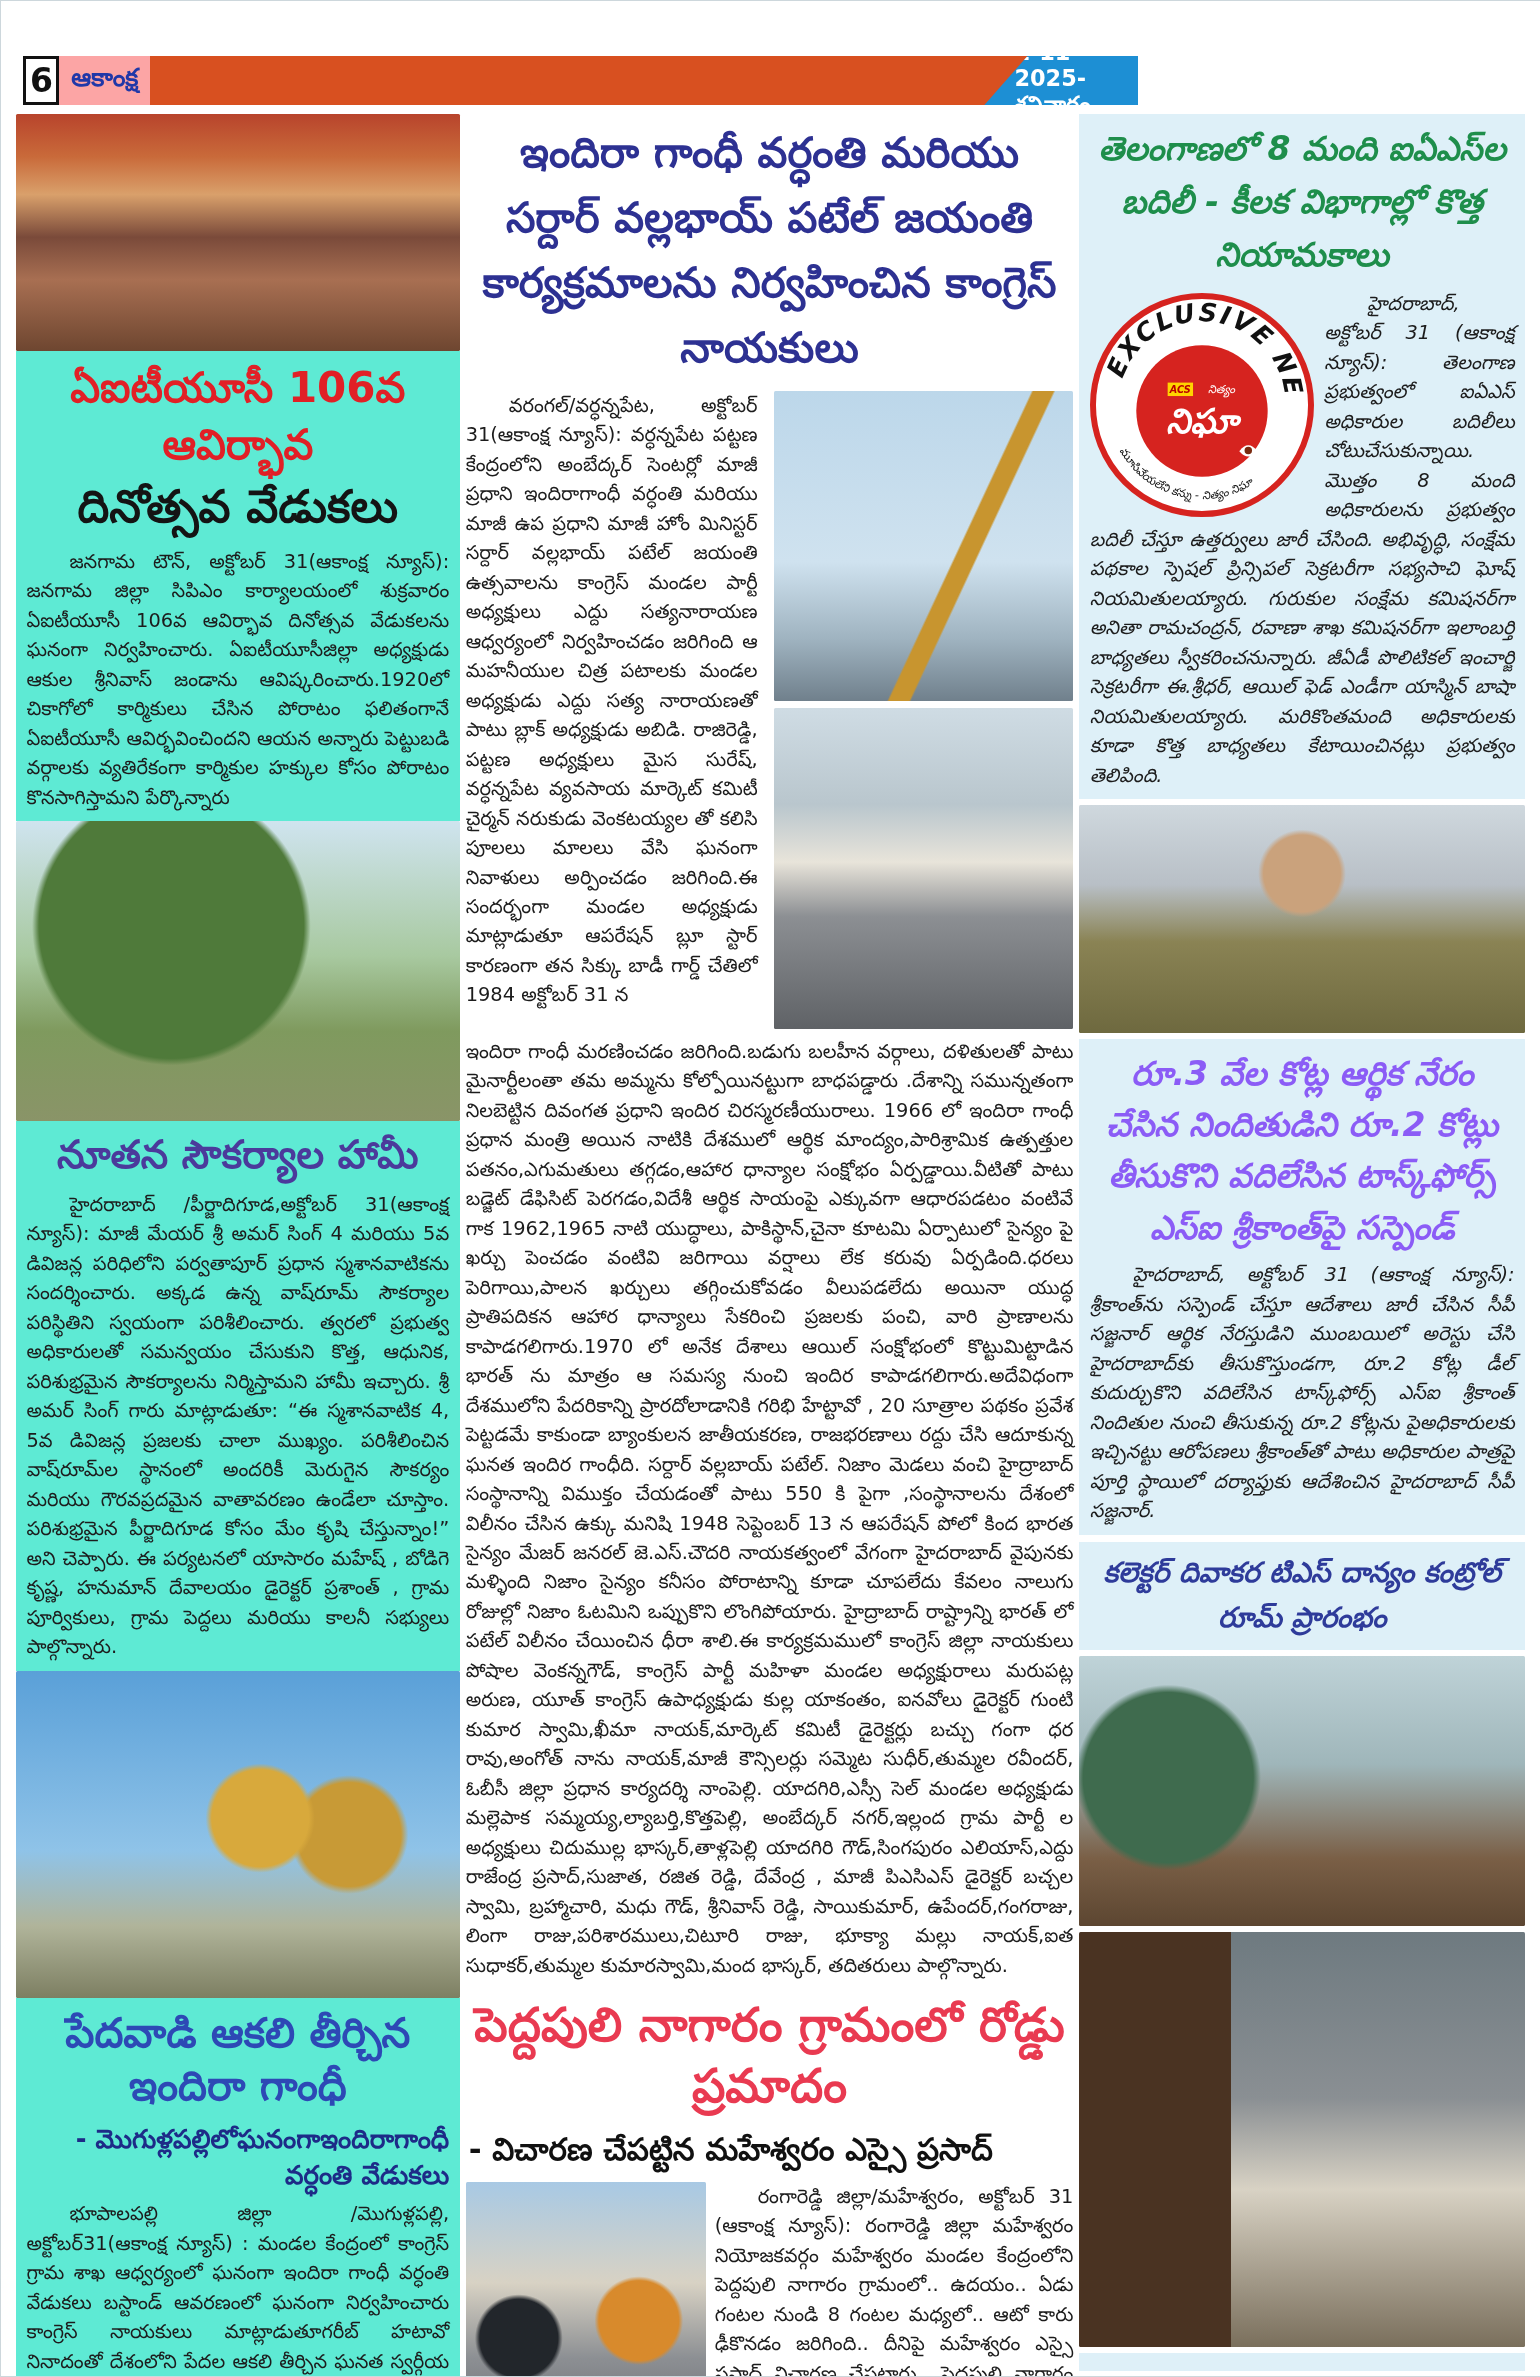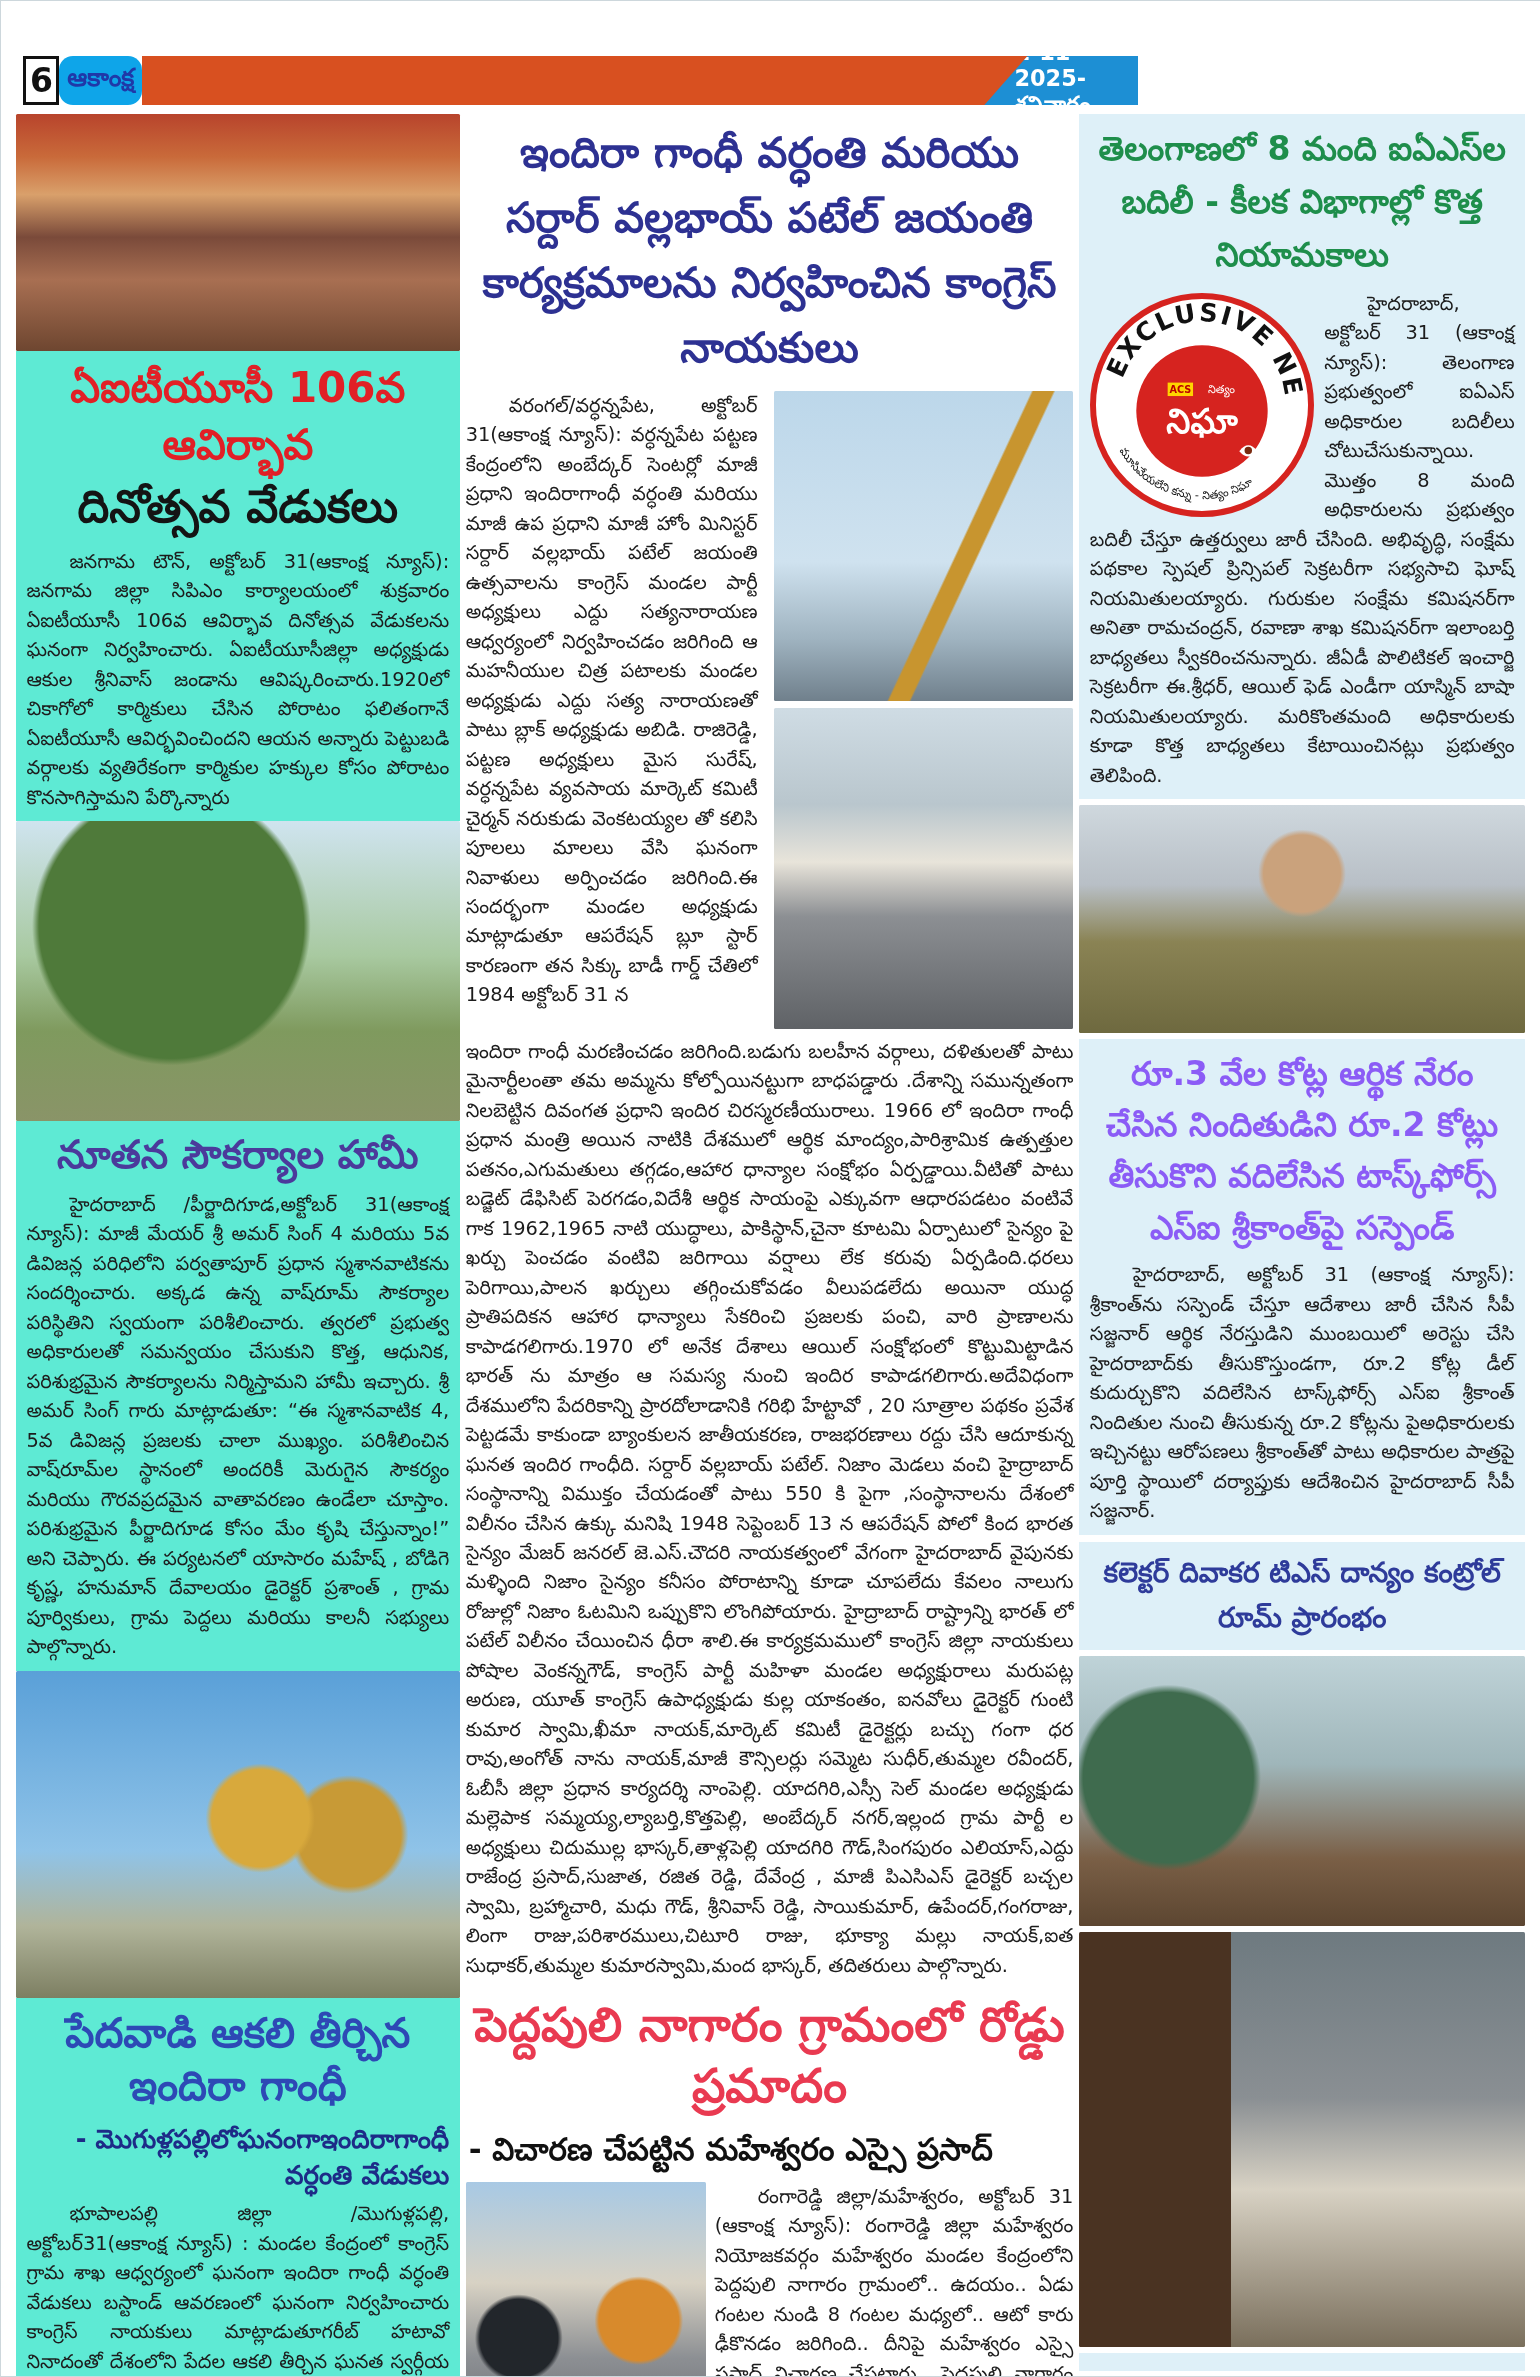--- a/index.html
+++ b/index.html
@@ -10,39 +10,39 @@
     background:#ffffff; overflow:hidden; border:1.5px solid #cdd7dc;
   }
   
   .header { display:flex; align-items:stretch; height:49px; margin:55px 0 0 22.4px; width:1115px; }
   .page-num {
     width:36px; background:#ffffff; border:3px solid #111;
     display:flex; align-items:center; justify-content:center;
     font-size:33px; font-weight:bold; color:#111;
   }
   .masthead {
-    width:83px; background:#0ea5e9; color:#2038a8; display:flex;
-    align-items:center; justify-content:center; font-weight:bold; font-size:25px;border-radius:14px;
+    width:91px; background:#fca5a5; color:#2038a8; display:flex;
+    align-items:center; justify-content:center; font-weight:bold; font-size:25px;
   }
   .head-orange { flex:1; background:#d85020; }
   .head-date {
     width:154px; background:#1d8fd4; color:#fff; font-weight:bold; font-size:22.4px;
     display:flex; align-items:center; justify-content:center;
     clip-path:polygon(28% 0, 100% 0, 100% 100%, 0 100%);
     margin-left:-45px; padding-left:30px;
   }
   
   .cols { display:flex; gap:6px; padding:9px 15px 0 15px; align-items:flex-start; }
   .col-left  { width:446px; display:flex; flex-direction:column; }
   .col-mid   { width:611px; display:flex; flex-direction:column; }
   .col-right { width:448px; display:flex; flex-direction:column; }
   
   .photo { width:100%; border-radius:1.5px; }
   .yellow { background:#5eead4; padding:9px 10.4px; }
-  .blue   { background:#def0f8; padding:9px 10.4px; }
+  .blue   { background:#def0f8; padding:9px 10.4px;font-style:italic; }
   .body-text { font-size:19.4px; line-height:1.52; color:#1c1c1c; text-align:justify; }
   .body-text::first-letter { padding-left:0; }
   .indent { text-indent:43px; }
   h1,h2,h3 { font-weight:bold; text-align:center; }
   
   .hl-red    { color:#e12026; font-size:42px; line-height:1.35; }
   .hl-black  { color:#141414; font-size:45px; line-height:1.3; margin-top:4.5px; }
   .hl-purple { color:#4b3a9b; font-size:39px; line-height:1.3; margin-bottom:9px; }
   .hl-blue   { color:#2d49b5; font-size:41px; line-height:1.3; }
   .sub-navy  { color:#1d2b87; font-size:26px; line-height:1.4; text-align:right; margin:7.5px 0 6px 4.5px; }

